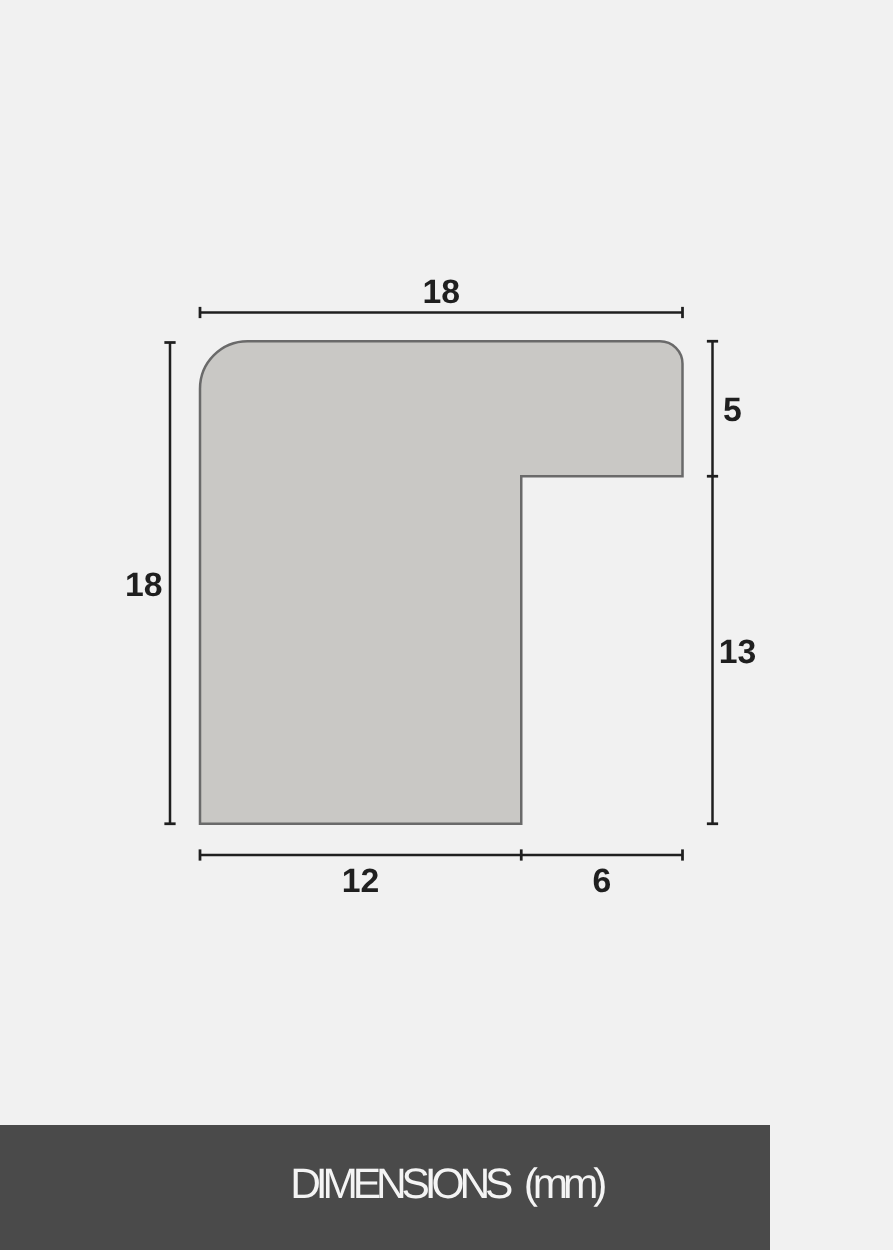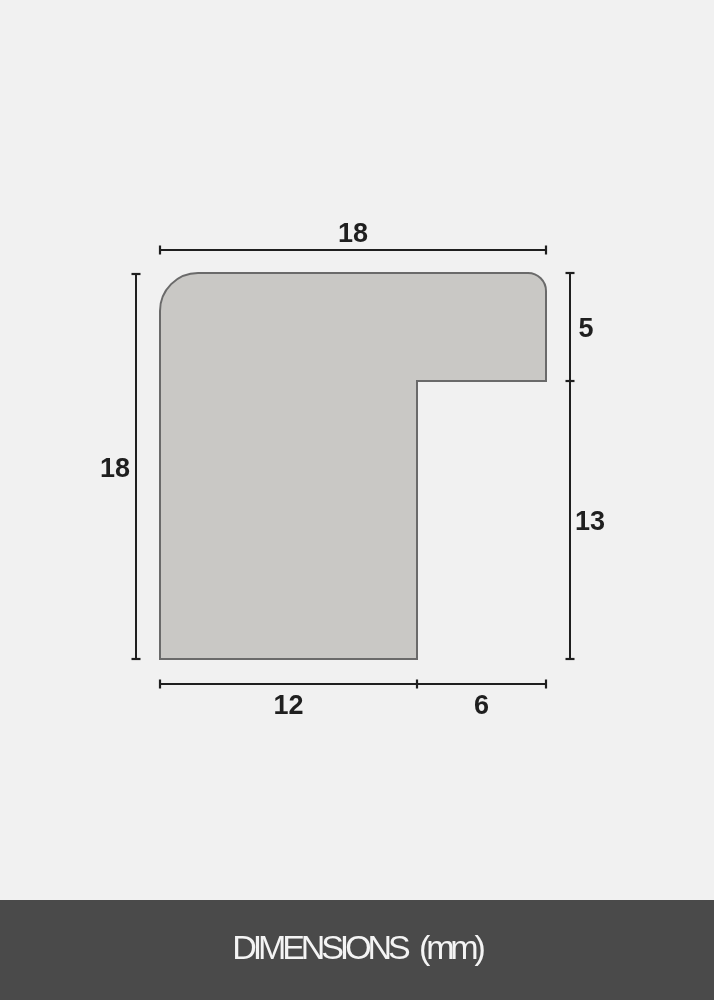--- a/index.html
+++ b/index.html
@@ -3,21 +3,21 @@
 <meta charset="utf-8">
 <style>
   html,body{margin:0;padding:0;}
   body{width:714px;height:1000px;background:#f1f1f1;overflow:hidden;
        font-family:"Liberation Sans", sans-serif;}
   svg{display:block;}
   .num{font-family:"Liberation Sans", sans-serif;font-weight:bold;font-size:27px;fill:#1f1f1f;}
   .dim{stroke:#1f1f1f;stroke-width:2;}
   .tick{stroke:#1f1f1f;stroke-width:2.2;}
   
-  #footer{position:absolute;left:0;top:900px;width:714px;height:100px;background:#4a4a4a;}
+  #footer{position:absolute;left:0;top:900px;width:616px;height:100px;background:#4a4a4a;}
   #footer span{position:absolute;left:0;top:0;width:714px;text-align:center;
     font-family:"Liberation Sans", sans-serif;font-size:34px;letter-spacing:-4.1px;
     word-spacing:7px;color:#f4f4f4;line-height:95px;}
 </style>
 </head>
 <body>
 
 <svg width="714" height="900" viewBox="0 0 714 900">
 
   <path d="M160,659 L160,311 A38,38 0 0 1 198,273 L528,273 A18,18 0 0 1 546,291 L546,381 L417,381 L417,659 Z" fill="#c9c8c5" stroke="#6a6a6a" stroke-width="2"></path>

